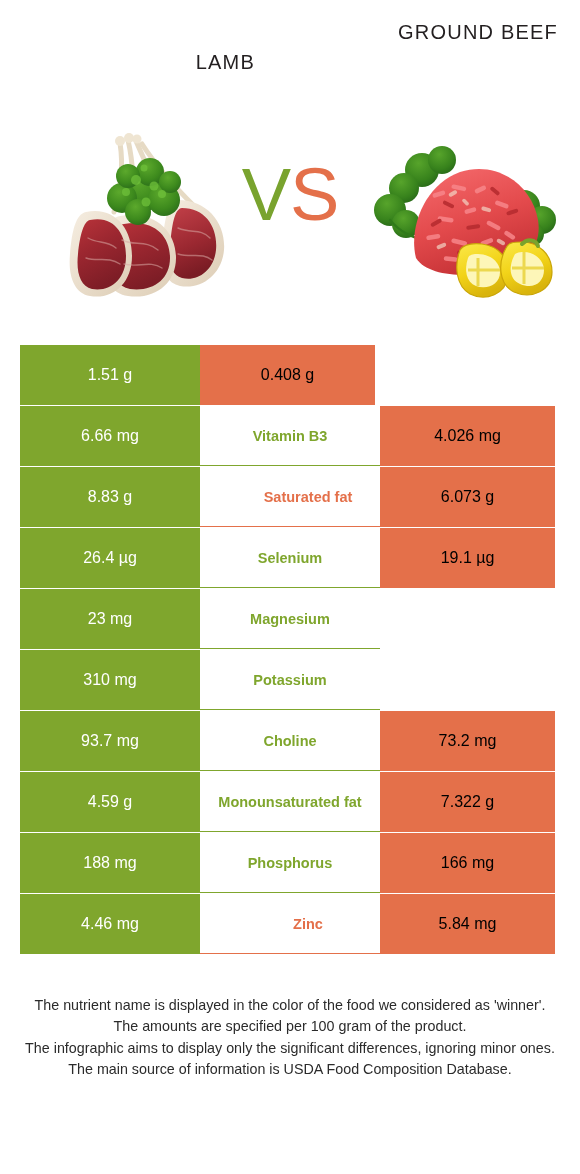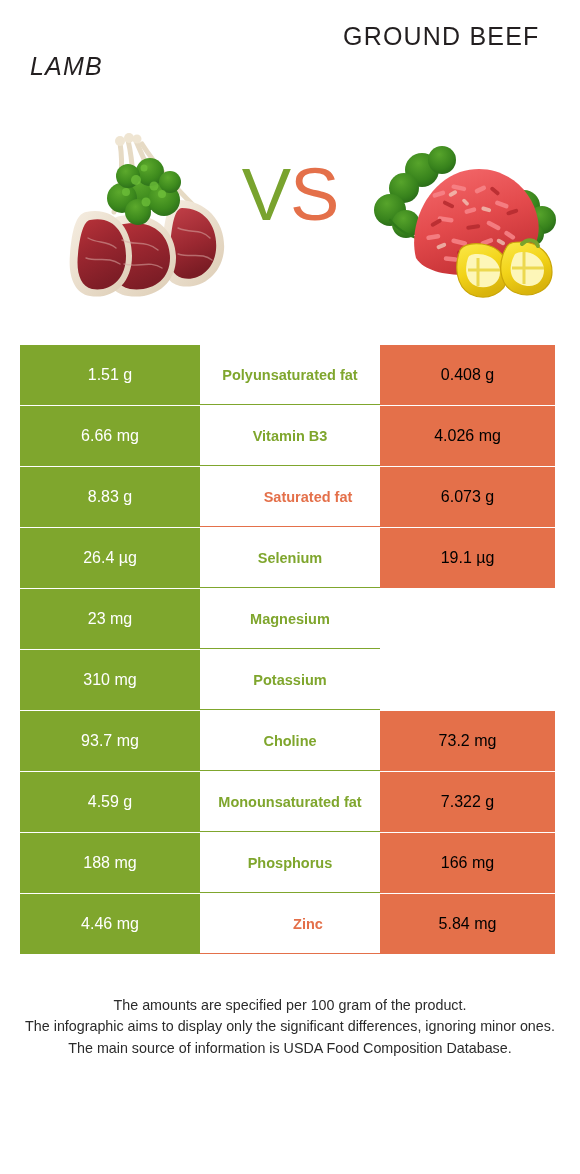--- a/index.html
+++ b/index.html
@@ -19,31 +19,31 @@
   
   .header {
     position: relative;
     width: 580px;
     height: 318px;
   }
   .title {
     position: absolute;
     font-family: "Liberation Sans", sans-serif;
     font-weight: 300;
-    font-size: 25px;
+    font-size: 20px;
     letter-spacing: 1.2px;
     color: #231f20;
-    text-align: left;
+    text-align: right;
     line-height: 1.28;
     text-transform: uppercase;
     -webkit-text-stroke: 0px;
     transform: scaleX(1.0);
   }
   .title-left {
-    left: 30px; top: 50px; width: 215px; font-style: italic;
+    left: 40px; top: 50px; width: 215px;
   }
   .title-right {
     right: 22px; top: 20px; width: 215px;
   }
 
   .vs {
     position: absolute;
     left: 232px;
     top: 158px;
     width: 116px;
@@ -284,21 +284,20 @@
         <path d="M166,136 C172,130 180,132 182,138" stroke="#7aa32c" stroke-width="4" fill="none" stroke-linecap="round"></path>
       </g>
     </svg>
   </div>
 </div>
 
 <div class="table">
 
 <div class="row">
       <div class="cell cell-left">1.51 g</div>
-      <div class="cell cell-mid win-green">Polyunsaturated fat</div>
       <div class="cell cell-right">0.408 g</div>
     </div>
     <div class="row">
       <div class="cell cell-left">6.66 mg</div>
       <div class="cell cell-mid win-green">Vitamin B3</div>
       <div class="cell cell-right">4.026 mg</div>
     </div>
     <div class="row">
       <div class="cell cell-left">8.83 g</div>
       <div class="cell cell-mid win-orange">Saturated fat</div>
@@ -333,16 +332,17 @@
       <div class="cell cell-right">166 mg</div>
     </div>
     <div class="row">
       <div class="cell cell-left">4.46 mg</div>
       <div class="cell cell-mid win-orange">Zinc</div>
       <div class="cell cell-right">5.84 mg</div>
     </div>
   </div>
 
 <div class="footer">
+  <p>The nutrient name is displayed in the color of the food we considered as 'winner'.</p>
   <p>The amounts are specified per 100 gram of the product.</p>
   <p>The infographic aims to display only the significant differences, ignoring minor ones.</p>
   <p>The main source of information is USDA Food Composition Database.</p>
 </div>
 
 </body></html>

